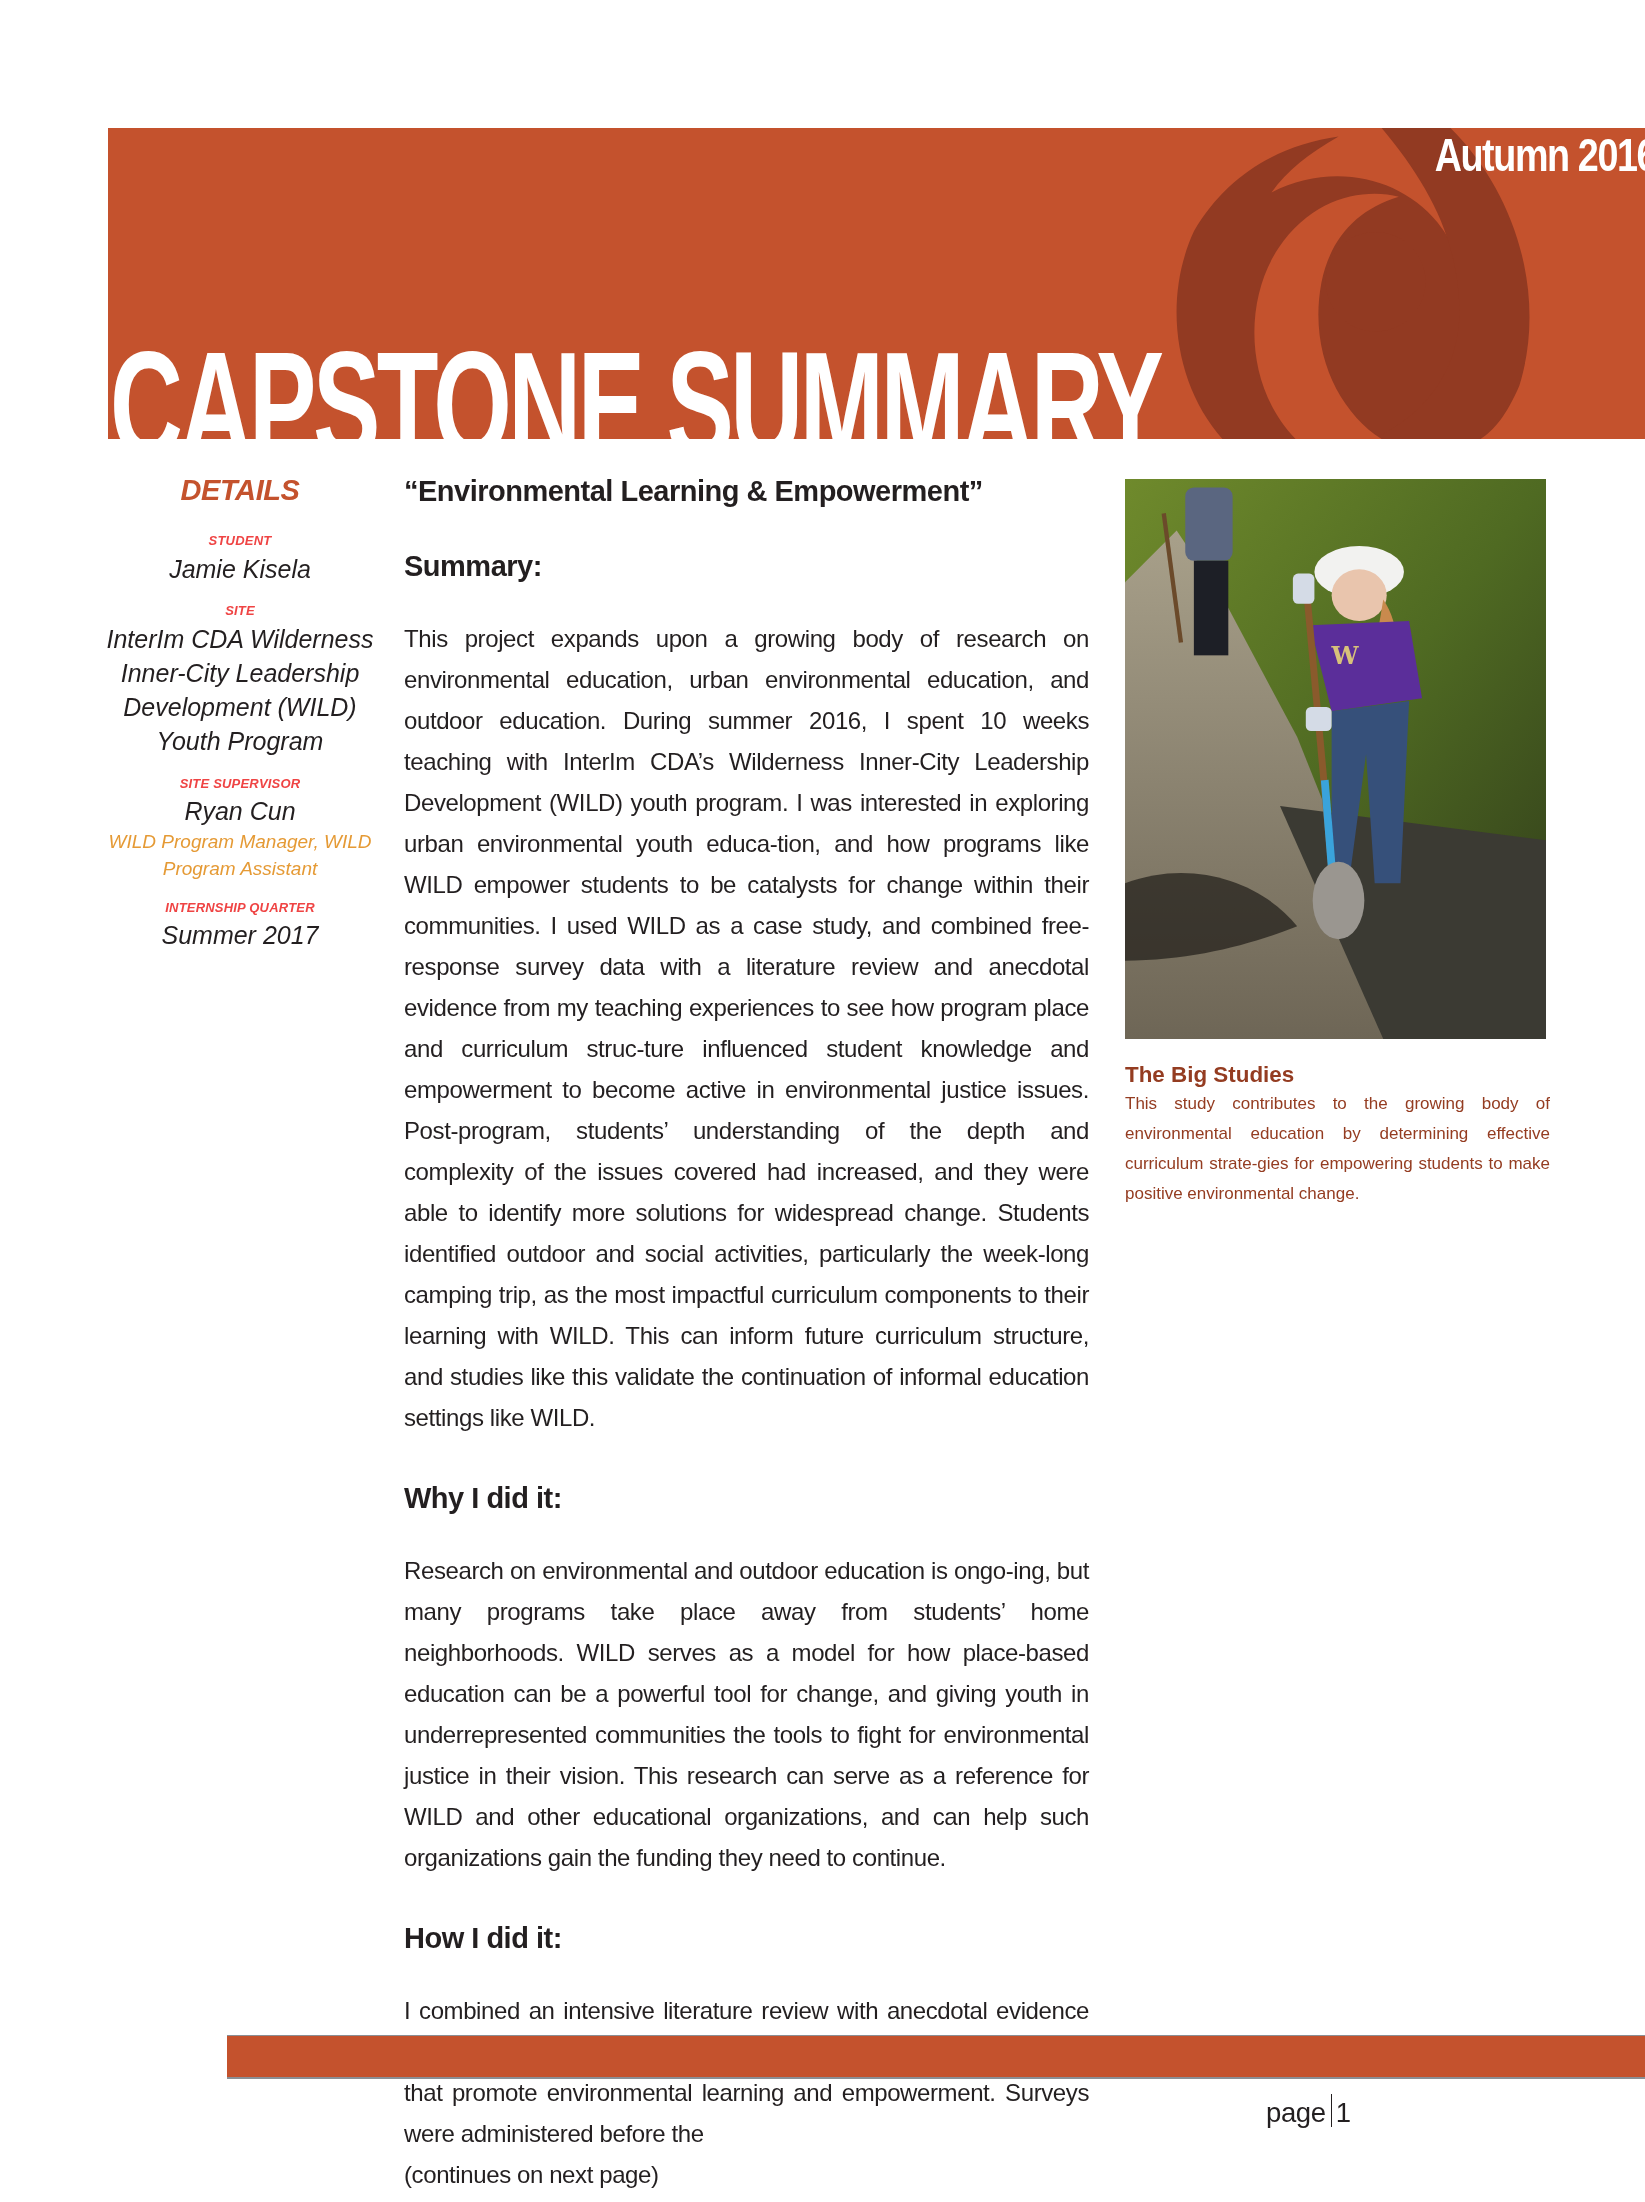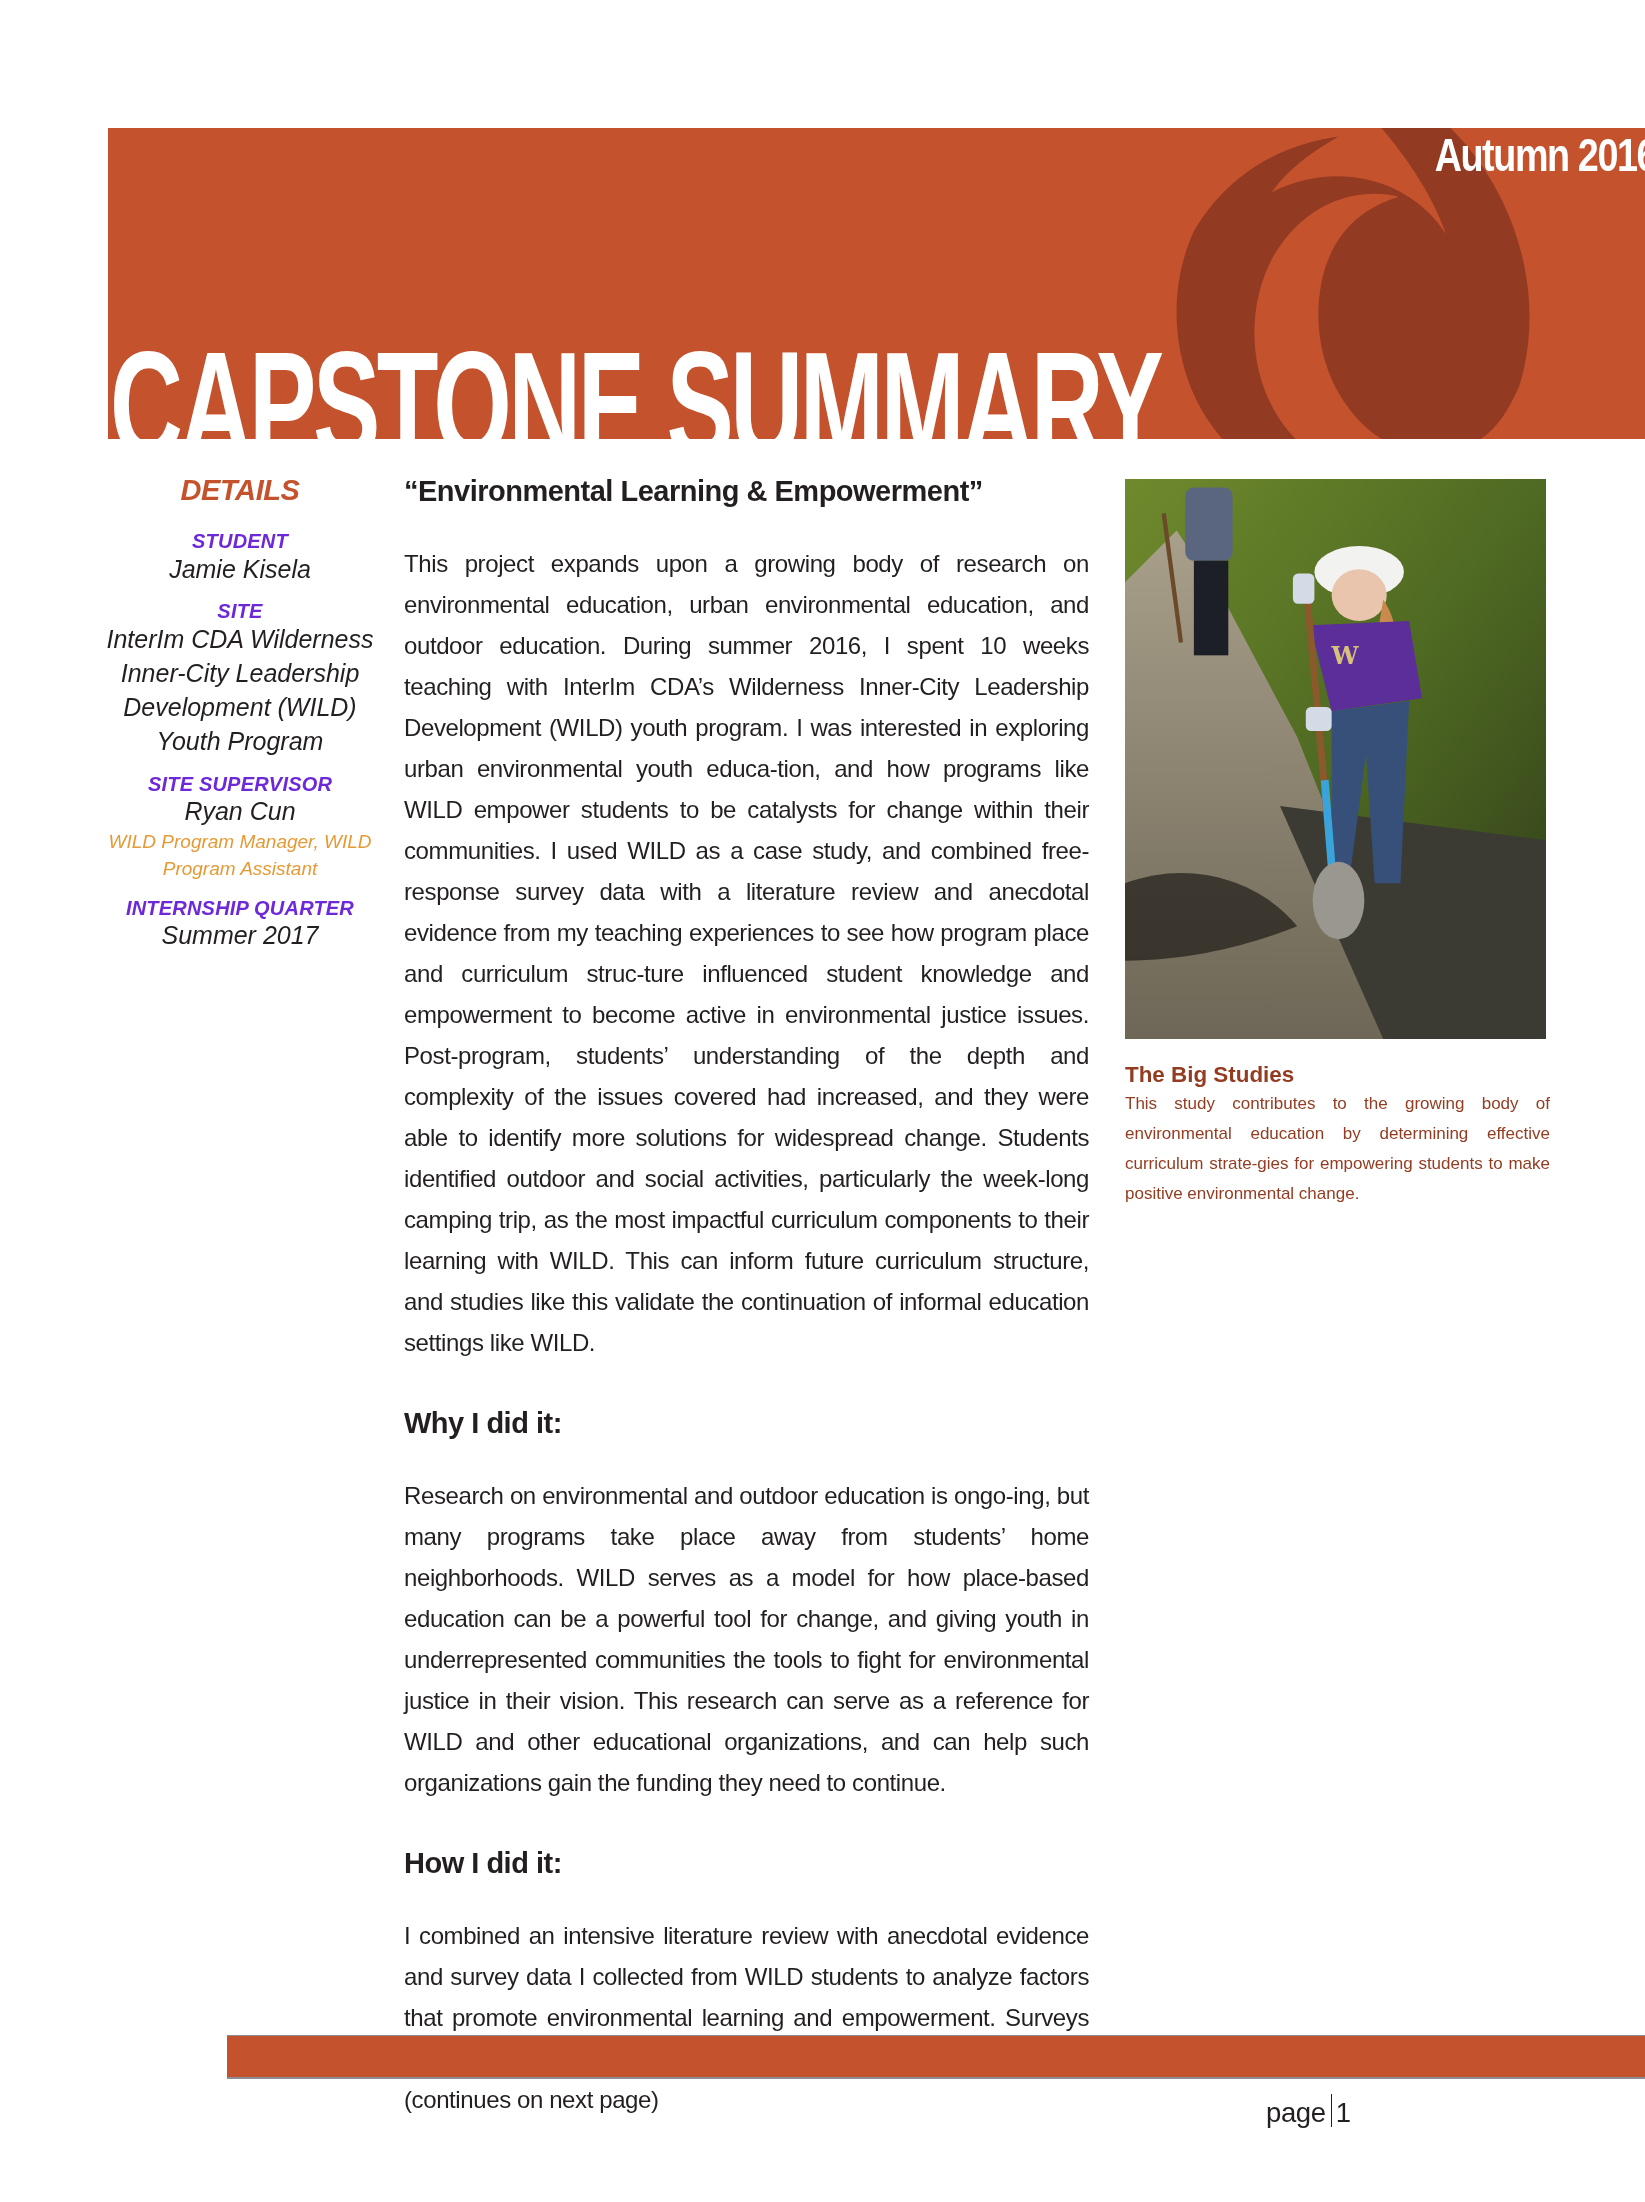--- a/index.html
+++ b/index.html
@@ -17,21 +17,21 @@
     .doc-title { position: absolute; left: 1.7px; top: 200px; color: #ffffff;
                  font-family: "Liberation Sans", sans-serif; font-weight: bold;
                  font-size: 153px; line-height: 153px; letter-spacing: -5.2px; white-space: nowrap;
                  transform: scaleX(0.66); transform-origin: left top; }
 
     
     .details { position: absolute; left: 103px; top: 471px; width: 274px; text-align: center; font-style: italic; }
     .details-heading { color: #c4522d; font-weight: bold; font-size: 29px; line-height: 38px;
                        letter-spacing: -0.4px; margin-bottom: 22.4px; }
     .detail { margin-bottom: 15.5px; }
-    .detail-label { font-weight: bold; font-size: 20px; line-height: 20.6px; color: #6d28d9;
+    .detail-label { font-weight: bold; font-size: 13px; line-height: 20.6px; color: #ef4444;
                     letter-spacing: 0.2px; }
     .detail-value { font-size: 25px; line-height: 34px; color: #231f20; }
     .detail-sub { font-size: 19px; line-height: 27px; color: #e59a35; }
 
     
     .main { position: absolute; left: 404px; top: 471px; width: 685px; }
     .project-title { font-weight: bold; font-size: 29px; line-height: 41px; letter-spacing: -0.5px; }
     .section-heading { font-weight: bold; font-size: 29px; line-height: 41px; letter-spacing: -0.5px;
                        margin-top: 40px; margin-bottom: 0; }
     .section-heading.first { margin-top: 34px; }
@@ -93,20 +93,21 @@
 
   <div class="detail">
     <div class="detail-label">INTERNSHIP QUARTER</div>
     <div class="detail-value">Summer 2017</div>
   </div>
 </div>
 
 <div class="main">
   <div class="project-title">“Environmental Learning &amp; Empowerment”</div>
 
+  <div class="section-heading first">Summary:</div>
   <p class="body-text">This project expands upon a growing body of research on environmental education, urban environmental education, and outdoor education.  During summer 2016, I spent 10 weeks teaching with InterIm CDA’s Wilderness Inner-City Leadership Development (WILD) youth program. I was interested in exploring urban environmental youth educa-tion, and how programs like WILD empower students to be catalysts for change within their communities.  I used WILD as a case study, and combined free-response survey data with a literature review and anecdotal evidence from my teaching experiences to see how program place and curriculum struc-ture influenced student knowledge and empowerment to become active in environmental justice issues. Post-program, students’ understanding of the depth and complexity of the issues covered had increased, and they were able to identify more solutions for widespread change. Students identified outdoor and social activities, particularly the week-long camping trip, as the most impactful curriculum components to their learning with WILD. This can inform future curriculum structure, and studies like this validate the continuation of informal education settings like WILD.</p>
 
   <div class="section-heading">Why I did it:</div>
   <p class="body-text">Research on environmental and outdoor education is ongo-ing, but many programs take place away from students’ home neighborhoods. WILD serves as a model for how place-based education can be a powerful tool for change, and giving youth in underrepresented communities the tools to fight for environmental justice in their vision. This research can serve as a reference for WILD and other educational organizations, and can help such organizations gain the funding they need to continue.</p>
 
   <div class="section-heading">How I did it:</div>
   <p class="body-text" style="text-align:justify;">
     <span>I combined an intensive literature review with anecdotal evidence and survey data I collected from WILD students to analyze factors that promote environmental learning and empowerment. Surveys were administered before the</span><br>
     <span>(continues on next page)</span>
   </p>

